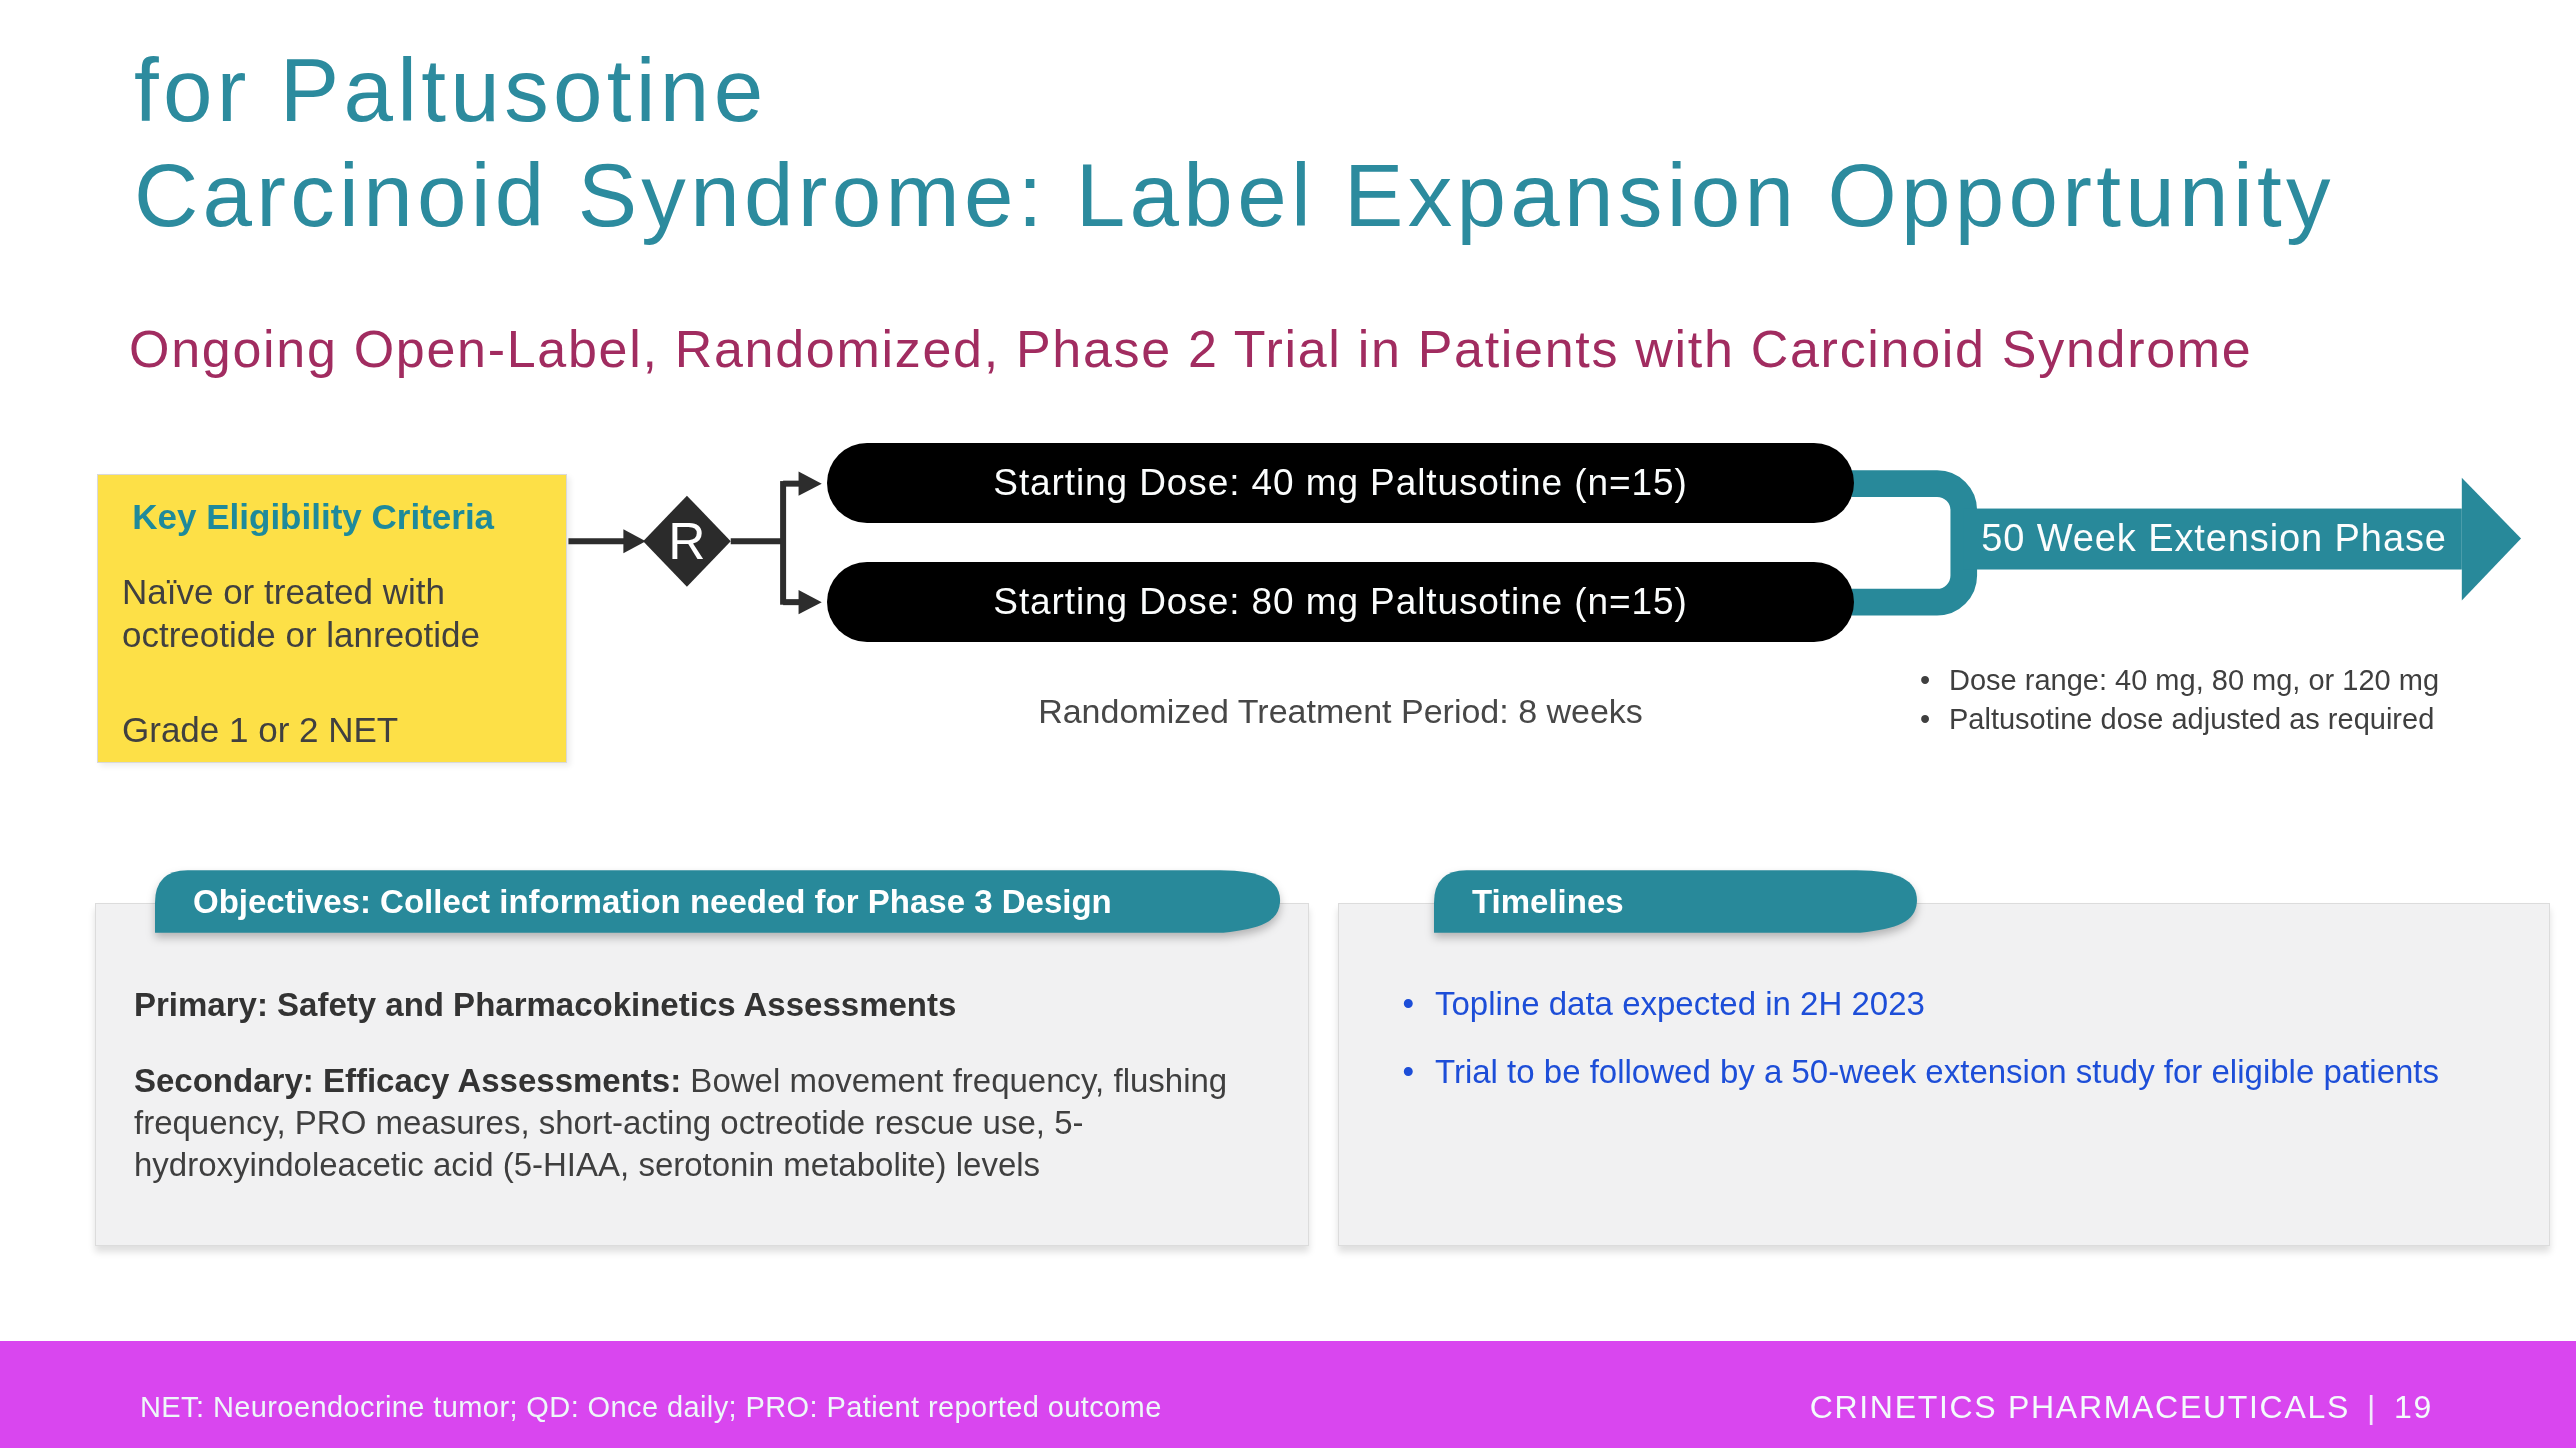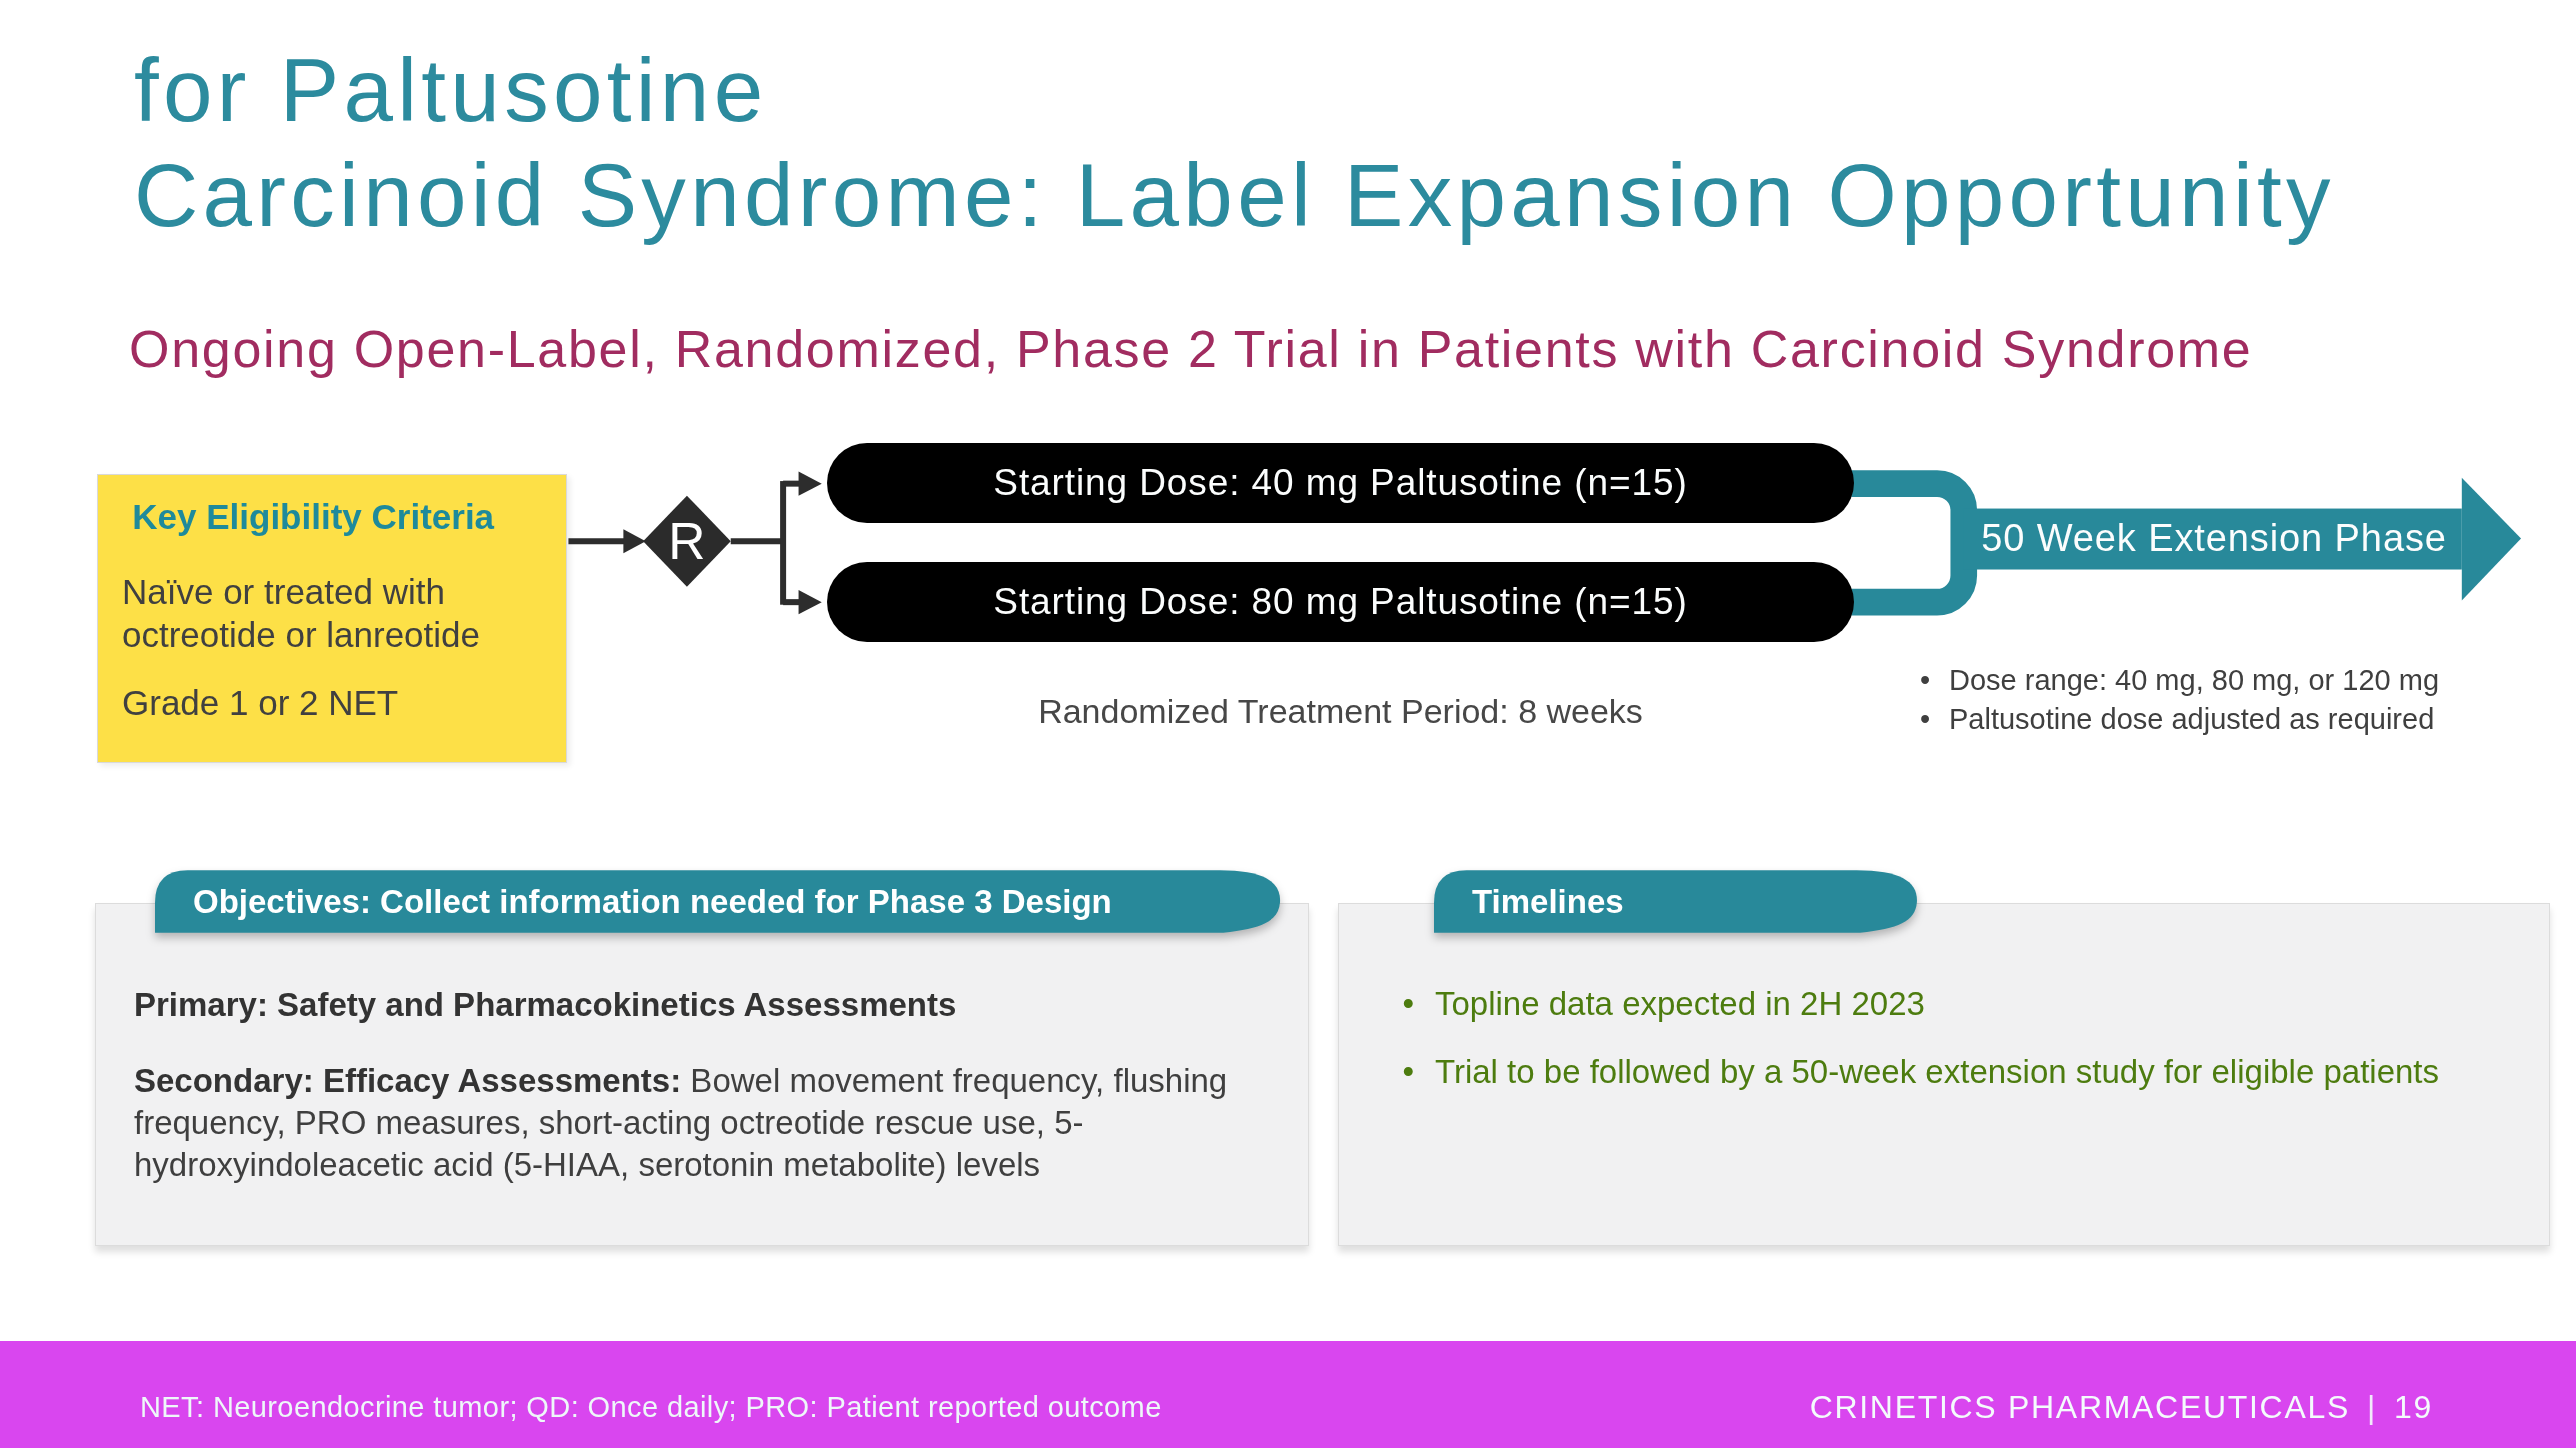--- a/index.html
+++ b/index.html
@@ -11,21 +11,21 @@
          font-size:89px;line-height:1.18;font-weight:400;letter-spacing:4.3px;}
   .subtitle{position:absolute;left:129px;top:319px;width:2404px;color:#a12c60;
             font-size:52px;font-weight:400;letter-spacing:1.7px;}
 
   
   .elig{position:absolute;left:97px;top:474px;width:470px;height:289px;background:#fde047;
         border:1.7px solid #d9d9d9;box-shadow:2.6px 3.4px 6px rgba(0,0,0,.08);box-sizing:border-box;
         padding:22px 24px 0 24px;}
   .elig-h{color:#1e8a9b;font-size:35px;font-weight:700;padding-left:10.3px;}
   .elig-item{color:#404040;font-size:35px;line-height:1.24;margin-top:33px;}
-  .elig-item.second{margin-top:24px;}
+  .elig-item.second{margin-top:51px;}
 
   
   .flow-svg{position:absolute;left:0;top:0;width:2576px;height:1449px;pointer-events:none;}
   .pill{position:absolute;left:827px;width:1027px;height:80px;border-radius:40px;background:#000000;
         color:#fbfdfd;font-size:37px;display:flex;align-items:center;justify-content:center;
         letter-spacing:0.9px;}
   .pill.p1{top:443px;}
   .pill.p2{top:562px;}
   .ext-label{position:absolute;left:1971px;top:508px;width:486px;height:61px;display:flex;
              align-items:center;justify-content:center;color:#fbfdfd;font-size:38px;letter-spacing:0.9px;}
@@ -43,21 +43,21 @@
   .panel.tim{left:1338px;width:1212px;padding:79px 48px 0 60px;}
   .tab{position:absolute;top:870px;height:63px;filter:drop-shadow(0 5.2px 4.3px rgba(0,0,0,.25));}
   .tab svg{position:absolute;left:0;top:0;}
   .tab .tab-label{position:absolute;left:38px;top:0;height:51px;line-height:64px;color:#ffffff;
                   font-size:33px;font-weight:700;white-space:nowrap;}
   .tab.obj{left:155px;width:1137px;}
   .tab.tim{left:1434px;width:494px;}
   .obj-primary{color:#333333;font-size:33px;font-weight:700;}
   .obj-secondary{color:#3f3f3f;font-size:33px;line-height:42px;margin-top:36px;}
   .obj-secondary .lead{font-weight:700;color:#333333;}
-  .tim-bullets{list-style:none;margin:0;padding:0;color:#4d7c0f;font-size:33px;line-height:42px;}
+  .tim-bullets{list-style:none;margin:0;padding:0;color:#1d4ed8;font-size:33px;line-height:42px;}
   .tim-bullets li{padding-left:36px;position:relative;margin-bottom:26px;}
   .tim-bullets li::before{content:"•";position:absolute;left:3.4px;}
 
   
   .footer{position:absolute;left:0;top:1341px;width:2576px;height:133px;background:#d946ef;
           display:flex;align-items:center;}
   .footer .abbr{position:absolute;left:140px;color:#eef8f9;font-size:29px;letter-spacing:0.4px;}
   .footer .brand{position:absolute;right:143px;color:#f4fbfc;font-size:32px;letter-spacing:1.7px;
                  white-space:nowrap;}
   .footer .sep{margin:0 17px;font-weight:400;opacity:.9;}

